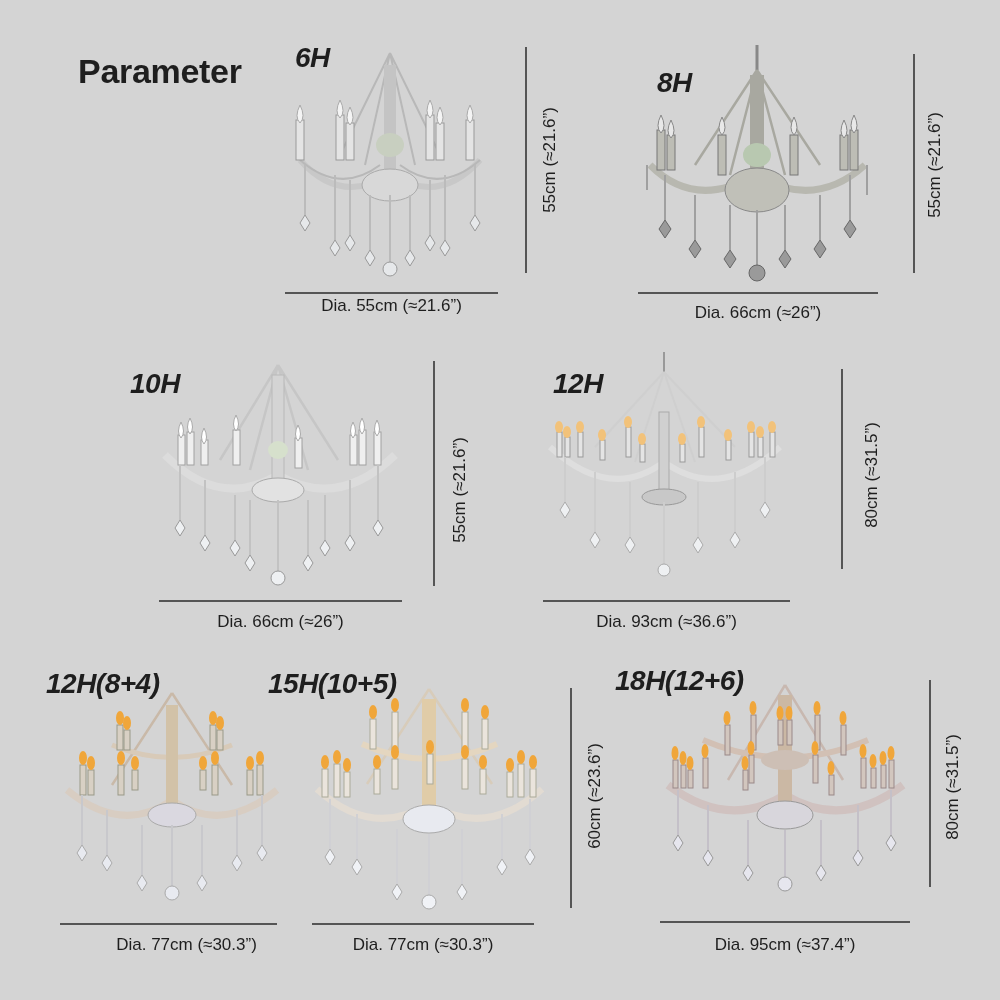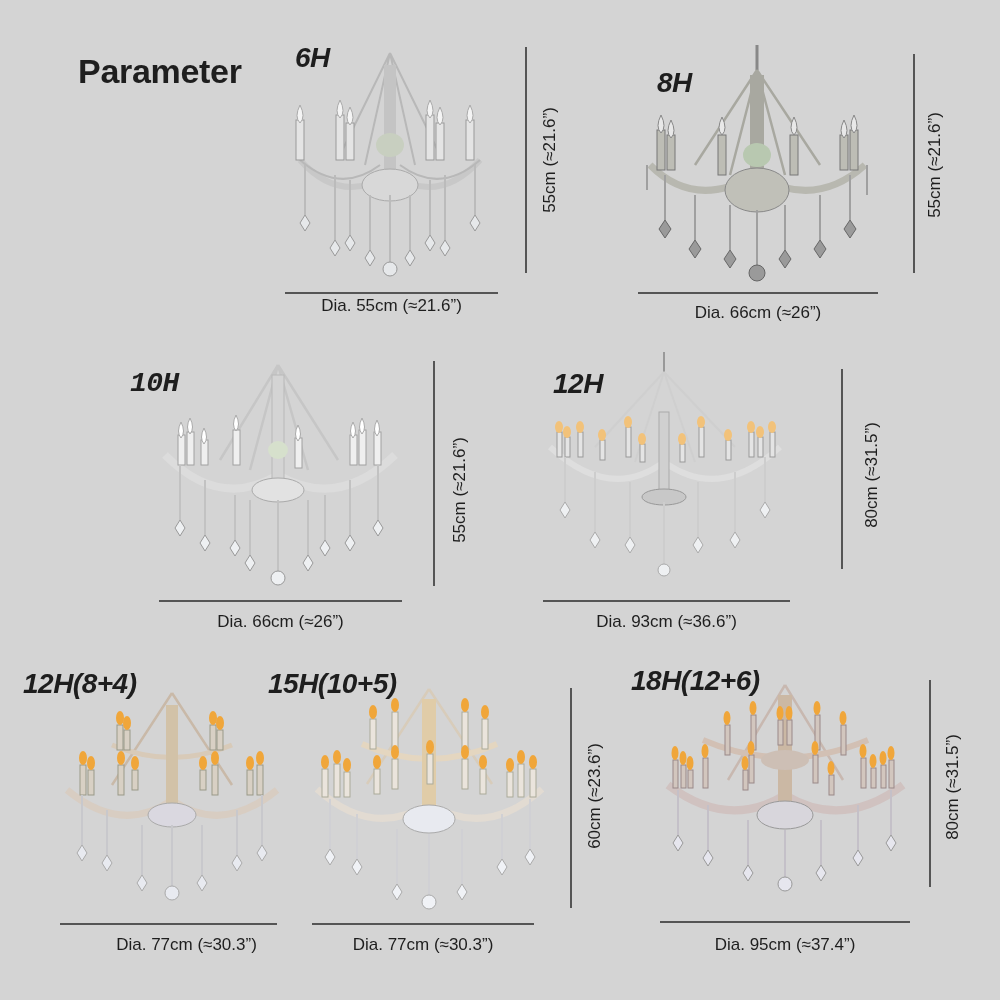--- a/index.html
+++ b/index.html
@@ -134,21 +134,21 @@
         <path d="M185 195 l-6 9 6 9 6 -9z"></path>
       <path d="M215 175 l-6 9 6 9 6 -9z"></path>
     </g>
   </svg>
 </div>
 <div class="vline" style="left:913px; top:54px; height:219px;"></div>
 <div class="height-label" style="left:855px; top:155px; width:160px;">55cm (≈21.6”)</div>
 <div class="hline" style="left:638px; top:292px; width:240px;"></div>
 <div class="dia" style="left:638px; top:303px; width:240px;">Dia. 66cm (≈26”)</div>
 
-<div class="variant-label" style="left:130px; top:368px;font-family:Liberation Mono, monospace;">10H</div>
+<div class="variant-label" style="left:130px; top:368px;">10H</div>
 <div class="lamp" style="left:160px; top:360px; width:240px; height:230px;">
   <svg viewBox="0 0 240 230">
     <g stroke="#c6c6c6" fill="none" stroke-width="2.5">
       <path d="M118 5 L60 100 M118 5 L178 100 M118 5 L90 110 M118 5 L148 110"></path>
       <path d="M5 95 Q60 150 118 115 Q178 150 235 95" stroke="#dcdcdc" stroke-width="8"></path>
     </g>
     <rect x="112" y="15" width="12" height="125" fill="#d4d4d4" stroke="#b8b8b8"></rect>
     <ellipse cx="118" cy="90" rx="10" ry="9" fill="#d6e0cc"></ellipse>
     <ellipse cx="118" cy="130" rx="26" ry="12" fill="#e2e2e2" stroke="#aaa"></ellipse>
     <g fill="#efefef" stroke="#a0a0a0" stroke-width="1">
@@ -256,21 +256,21 @@
         <path d="M195 180 l-5 8 5 8 5 -8z"></path>
       <path d="M225 150 l-5 8 5 8 5 -8z"></path>
     </g>
   </svg>
 </div>
 <div class="vline" style="left:841px; top:369px; height:200px;"></div>
 <div class="height-label" style="left:792px; top:465px; width:160px;">80cm (≈31.5”)</div>
 <div class="hline" style="left:543px; top:600px; width:247px;"></div>
 <div class="dia" style="left:543px; top:612px; width:247px;">Dia. 93cm (≈36.6”)</div>
 
-<div class="variant-label" style="left:23px; top:668px;">12H(8+4)</div>
+<div class="variant-label" style="left:46px; top:668px;">12H(8+4)</div>
 <div class="lamp" style="left:62px; top:685px; width:220px; height:220px;">
   <svg viewBox="0 0 220 220">
     <g stroke="#c9b9a8" fill="none" stroke-width="2.5">
       <path d="M110 8 L50 100 M110 8 L170 100"></path>
       <path d="M5 105 Q60 150 110 115 Q160 150 215 105" stroke="#d8cdc2" stroke-width="7"></path>
       <path d="M50 60 Q110 85 170 60" stroke="#d8cab8" stroke-width="5"></path>
     </g>
     <rect x="104" y="20" width="12" height="120" fill="#d2c2a8"></rect>
     <ellipse cx="110" cy="130" rx="24" ry="12" fill="#dad8e0" stroke="#aaa"></ellipse>
     <g fill="#d8d0c4" stroke="#998" stroke-width="1">
@@ -386,21 +386,21 @@
         <path d="M190 175 l-5 8 5 8 5 -8z"></path>
       <path d="M218 165 l-5 8 5 8 5 -8z"></path>
     </g>
   </svg>
 </div>
 <div class="vline" style="left:570px; top:688px; height:220px;"></div>
 <div class="height-label" style="left:515px; top:786px; width:160px;">60cm (≈23.6”)</div>
 <div class="hline" style="left:312px; top:923px; width:222px;"></div>
 <div class="dia" style="left:312px; top:935px; width:222px;">Dia. 77cm (≈30.3”)</div>
 
-<div class="variant-label" style="left:631px; top:665px;">18H(12+6)</div>
+<div class="variant-label" style="left:615px; top:665px;">18H(12+6)</div>
 <div class="lamp" style="left:663px; top:680px; width:245px; height:215px;">
   <svg viewBox="0 0 245 215">
     <g stroke="#c8b8b0" fill="none" stroke-width="2.5">
       <path d="M122 5 L65 100 M122 5 L180 100"></path>
       <path d="M5 105 Q65 150 122 115 Q180 150 240 105" stroke="#d0c2c0" stroke-width="8"></path>
       <path d="M40 60 Q122 95 205 60" stroke="#d2c0b4" stroke-width="6"></path>
     </g>
     <rect x="115" y="15" width="14" height="120" fill="#cbb8a4"></rect>
     <ellipse cx="122" cy="80" rx="24" ry="10" fill="#cdbfb5"></ellipse>
     <ellipse cx="122" cy="135" rx="28" ry="14" fill="#d8d6dc" stroke="#999"></ellipse>

